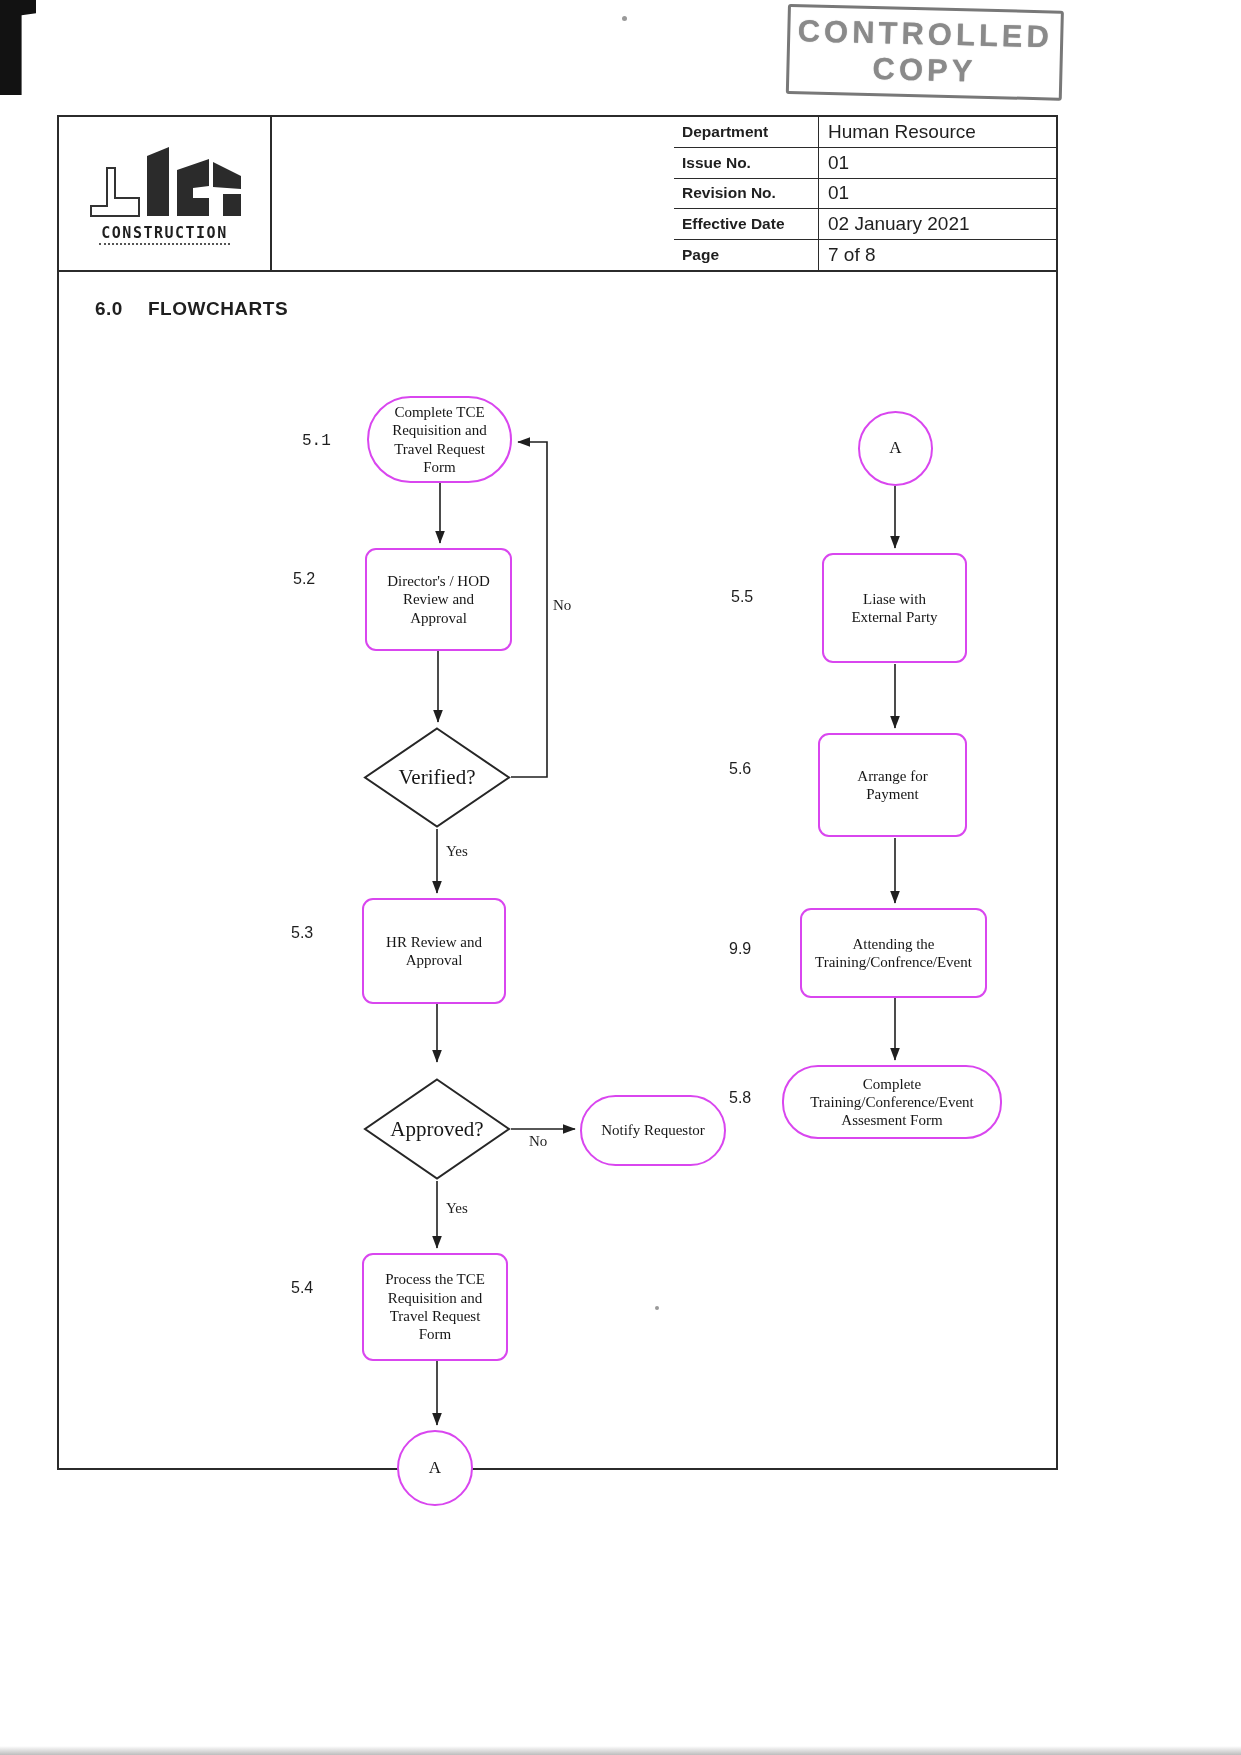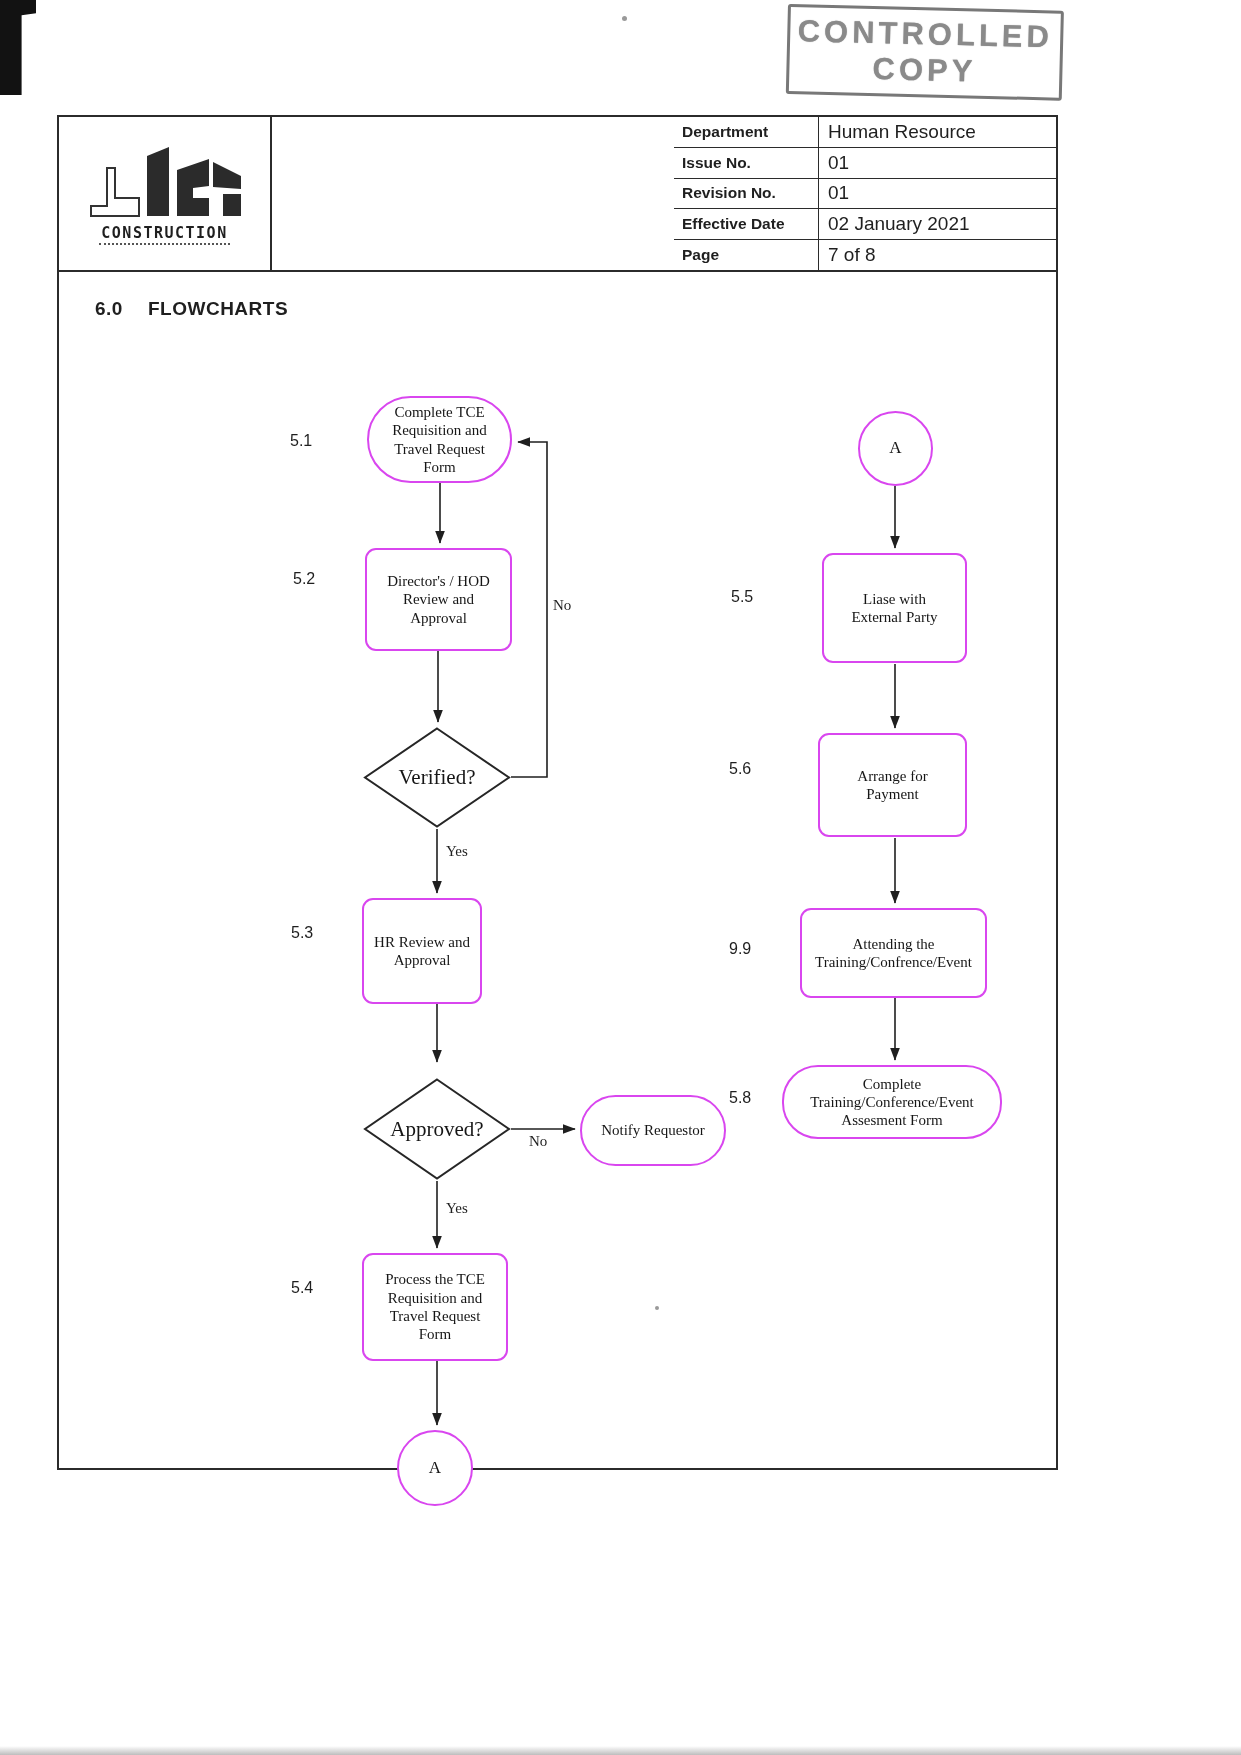--- a/index.html
+++ b/index.html
@@ -133,21 +133,21 @@
     <line x1="437" y1="1181" x2="437" y2="1248" marker-end="url(#arr)"></line>
     <line x1="437" y1="1361" x2="437" y2="1425" marker-end="url(#arr)"></line>
     <line x1="511" y1="1129" x2="575" y2="1129" marker-end="url(#arr)"></line>
     <polyline points="511,777 547,777 547,442 518,442" marker-end="url(#arr)"></polyline>
     <line x1="895" y1="486" x2="895" y2="548" marker-end="url(#arr)"></line>
     <line x1="895" y1="664" x2="895" y2="728" marker-end="url(#arr)"></line>
     <line x1="895" y1="838" x2="895" y2="903" marker-end="url(#arr)"></line>
     <line x1="895" y1="998" x2="895" y2="1060" marker-end="url(#arr)"></line>
   </svg>
 
-  <div class="step-label" style="left:290px;top:432px;">5.1</div>
+  <div class="step-label" style="left:302px;top:432px;font-family:Liberation Mono, monospace;">5.1</div>
   <div class="node stadium" style="left:367px;top:396px;width:145px;height:87px;">
     <div class="txt">Complete TCE
 Requisition and
 Travel Request
 Form</div>
   </div>
 
   <div class="step-label" style="left:293px;top:570px;">5.2</div>
   <div class="node proc" style="left:365px;top:548px;width:147px;height:103px;">
     <div class="txt">Director's / HOD
@@ -158,21 +158,21 @@
   <div class="diamond" style="left:363px;top:727px;width:148px;height:101px;">
     <svg viewBox="0 0 148 101" preserveAspectRatio="none">
       <polygon points="74,1.5 146,50.5 74,99.5 2,50.5" fill="#ffffff" stroke="#262626" stroke-width="2"></polygon>
     </svg>
     <div class="txt">Verified?</div>
   </div>
   <div class="edge-label" style="left:553px;top:597px;">No</div>
   <div class="edge-label" style="left:446px;top:843px;">Yes</div>
 
   <div class="step-label" style="left:291px;top:924px;">5.3</div>
-  <div class="node proc" style="left:362px;top:898px;width:120px;height:106px;">
+  <div class="node proc" style="left:362px;top:898px;width:144px;height:106px;">
     <div class="txt">HR Review and
 Approval</div>
   </div>
 
   <div class="diamond" style="left:363px;top:1078px;width:148px;height:102px;">
     <svg viewBox="0 0 148 102" preserveAspectRatio="none">
       <polygon points="74,1.5 146,51 74,100.5 2,51" fill="#ffffff" stroke="#262626" stroke-width="2"></polygon>
     </svg>
     <div class="txt">Approved?</div>
   </div>

